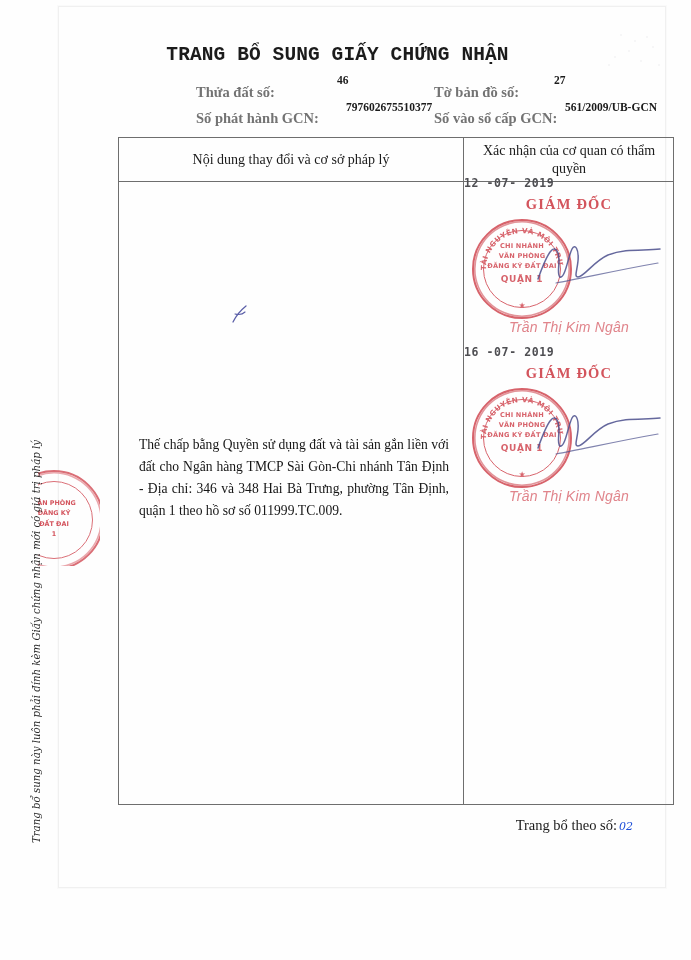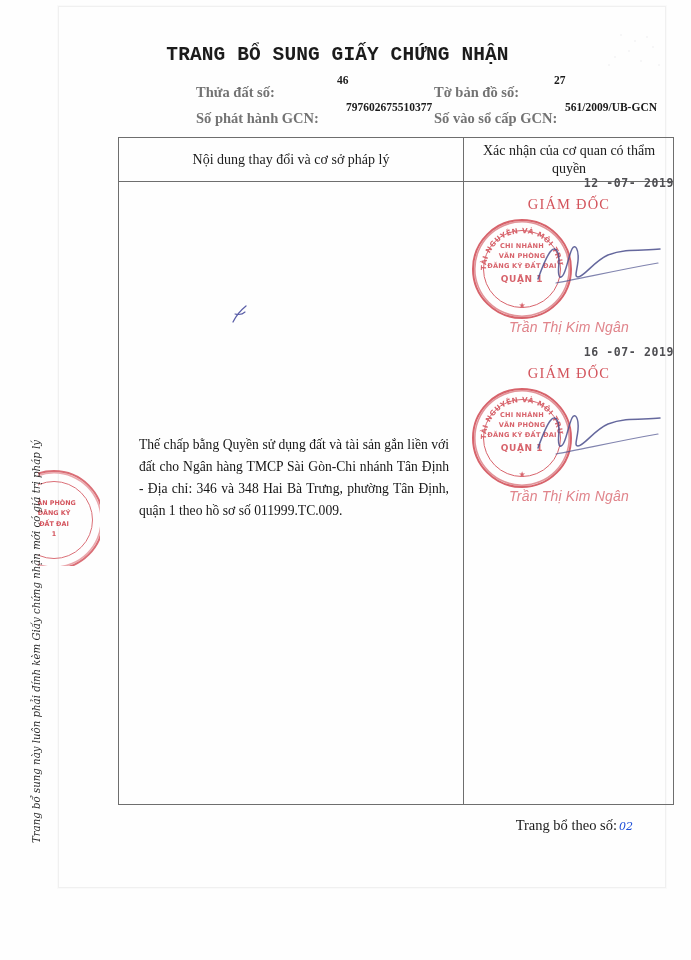--- a/index.html
+++ b/index.html
@@ -80,28 +80,28 @@
     color:#151515;
   }
   #entry-1{left:20px;top:98px;width:306px;}
   #entry-2{left:20px;top:296px;width:310px;}
 
   
   .approval{position:absolute;width:210px;left:345px;}
   #appr-1{top:38px;}
   #appr-2{top:207px;}
   .date-stamp{
-    text-align:right;font-family:"DejaVu Sans Mono",monospace;
+    text-align:left;font-family:"DejaVu Sans Mono",monospace;
     font-size:11.5px;color:#4e4e52;letter-spacing:.6px;
     font-weight:bold;
   }
   .title-red{
     text-align:center;
     font-family:"Liberation Serif",serif;
-    font-weight:normal;font-size:14.5px;
+    font-weight:bold;font-size:14.5px;
     color:#d3545c;letter-spacing:1.2px;
     margin-top:6px;
   }
   .sig-zone{position:relative;height:112px;}
 
   
   .seal{
     position:absolute;left:8px;top:6px;
     width:96px;height:96px;border-radius:50%;
     border:2.2px solid #d4565f;

